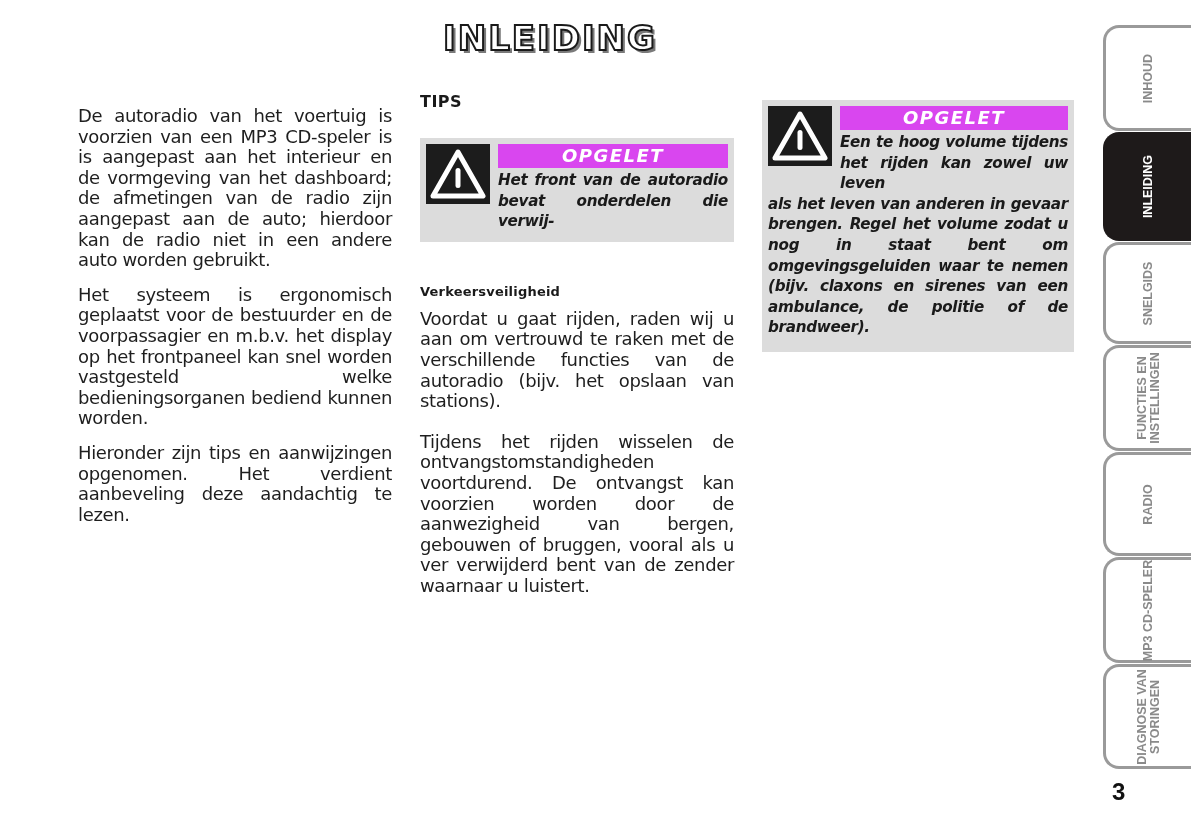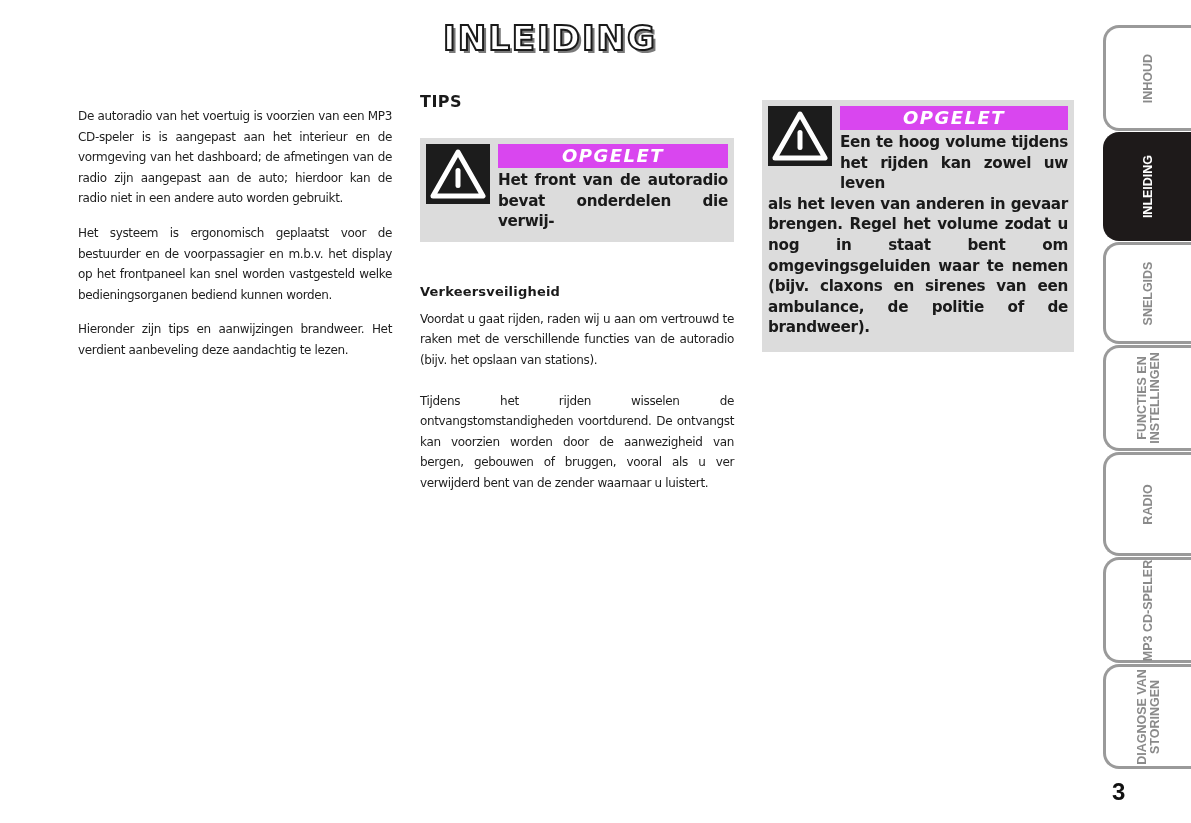--- a/index.html
+++ b/index.html
@@ -9,32 +9,32 @@
   .page-title { position:absolute; left:0; width:1100px; top:18px; text-align:center;
     font-family:"DejaVu Sans", sans-serif; font-weight:bold; font-size:34px; letter-spacing:2px;
     color:#ffffff; -webkit-text-stroke:2px #1a1a1a;
     text-shadow:3px 3px 0 #7a7a7a; }
 
   .col { position:absolute; top:0; }
   .col1 { left:78px; width:314px; top:106px; }
   .col2 { left:420px; width:314px; top:92px; }
   .col3 { left:762px; width:312px; top:100px; }
 
-  p.body { margin:0 0 14px 0; font-size:12px; line-height:20.6px; text-align:justify;
+  p.body { margin:0 0 14px 0; font-size:18px; line-height:20.6px; text-align:justify;
     font-family:"DejaVu Sans", sans-serif; letter-spacing:-0.35px; color:#1e1e1e; }
 
   .tips-heading { font-weight:bold; font-size:16px; margin:0; letter-spacing:0.5px; height:40px; }
 
   .warn-box { background:#dcdcdc; padding:6px 6px 10px 6px; position:relative; }
   .warn-top { display:flex; gap:8px; }
   .warn-icon { width:64px; height:60px; background:#1c1c1c; flex:0 0 64px; display:flex; align-items:center; justify-content:center; }
   .warn-right { flex:1; }
   .warn-label { background:#d946ef; color:#ffffff; font-style:italic; font-weight:bold; text-align:center;
     font-size:18px; letter-spacing:1.5px; line-height:24px; height:24px; margin-bottom:2px; }
-  .warn-text { font-weight:bold; font-size:15.2px; line-height:20.6px; text-align:justify;
+  .warn-text { font-style:italic; font-weight:bold; font-size:15.2px; line-height:20.6px; text-align:justify;
     letter-spacing:-0.3px; color:#1a1a1a; }
   .warn-first { text-align:justify; text-align-last:justify; }
 
   .sub-heading { font-weight:bold; font-size:13px; margin:0 0 10px 0; letter-spacing:0.2px; }
 
   .tabs { position:absolute; left:1103px; top:25px; width:88px; }
   .tab { position:absolute; left:0; width:88px; border:3px solid #9a9a9a; border-right:none;
     border-radius:16px 0 0 16px; background:#ffffff; box-sizing:border-box;
     display:flex; align-items:center; justify-content:center; }
   .tab.active { background:#1e1a1a; border-color:#1e1a1a; }
@@ -48,21 +48,21 @@
     font-family:"Liberation Sans", sans-serif; color:#111; }
 </style>
 </head>
 <body>
 
 <div class="page-title">INLEIDING</div>
 
 <div class="col col1">
   <p class="body">De autoradio van het voertuig is voorzien van een MP3 CD-speler is is aangepast aan het interieur en de vormgeving van het dashboard; de afmetingen van de radio zijn aangepast aan de auto; hierdoor kan de radio niet in een andere auto worden gebruikt.</p>
   <p class="body">Het systeem is ergonomisch geplaatst voor de bestuurder en de voorpassagier en m.b.v. het display op het frontpaneel kan snel worden vastgesteld welke bedieningsorganen bediend kunnen worden.</p>
-  <p class="body">Hieronder zijn tips en aanwijzingen brandweer. Het verdient aanbeveling deze aandachtig te lezen.</p>
+  <p class="body">Hieronder zijn tips en aanwijzingen opgenomen. Het verdient aanbeveling deze aandachtig te lezen.</p>
 </div>
 
 <div class="col col2">
   <div class="tips-heading">TIPS</div>
 
   <div class="warn-box" style="margin-top:6px;">
     <div class="warn-top">
       <div class="warn-icon">
         <svg width="58" height="52" viewBox="0 0 58 52">
           <path d="M29 4 L54 48 L4 48 Z" fill="none" stroke="#ffffff" stroke-width="5" stroke-linejoin="round"></path>

